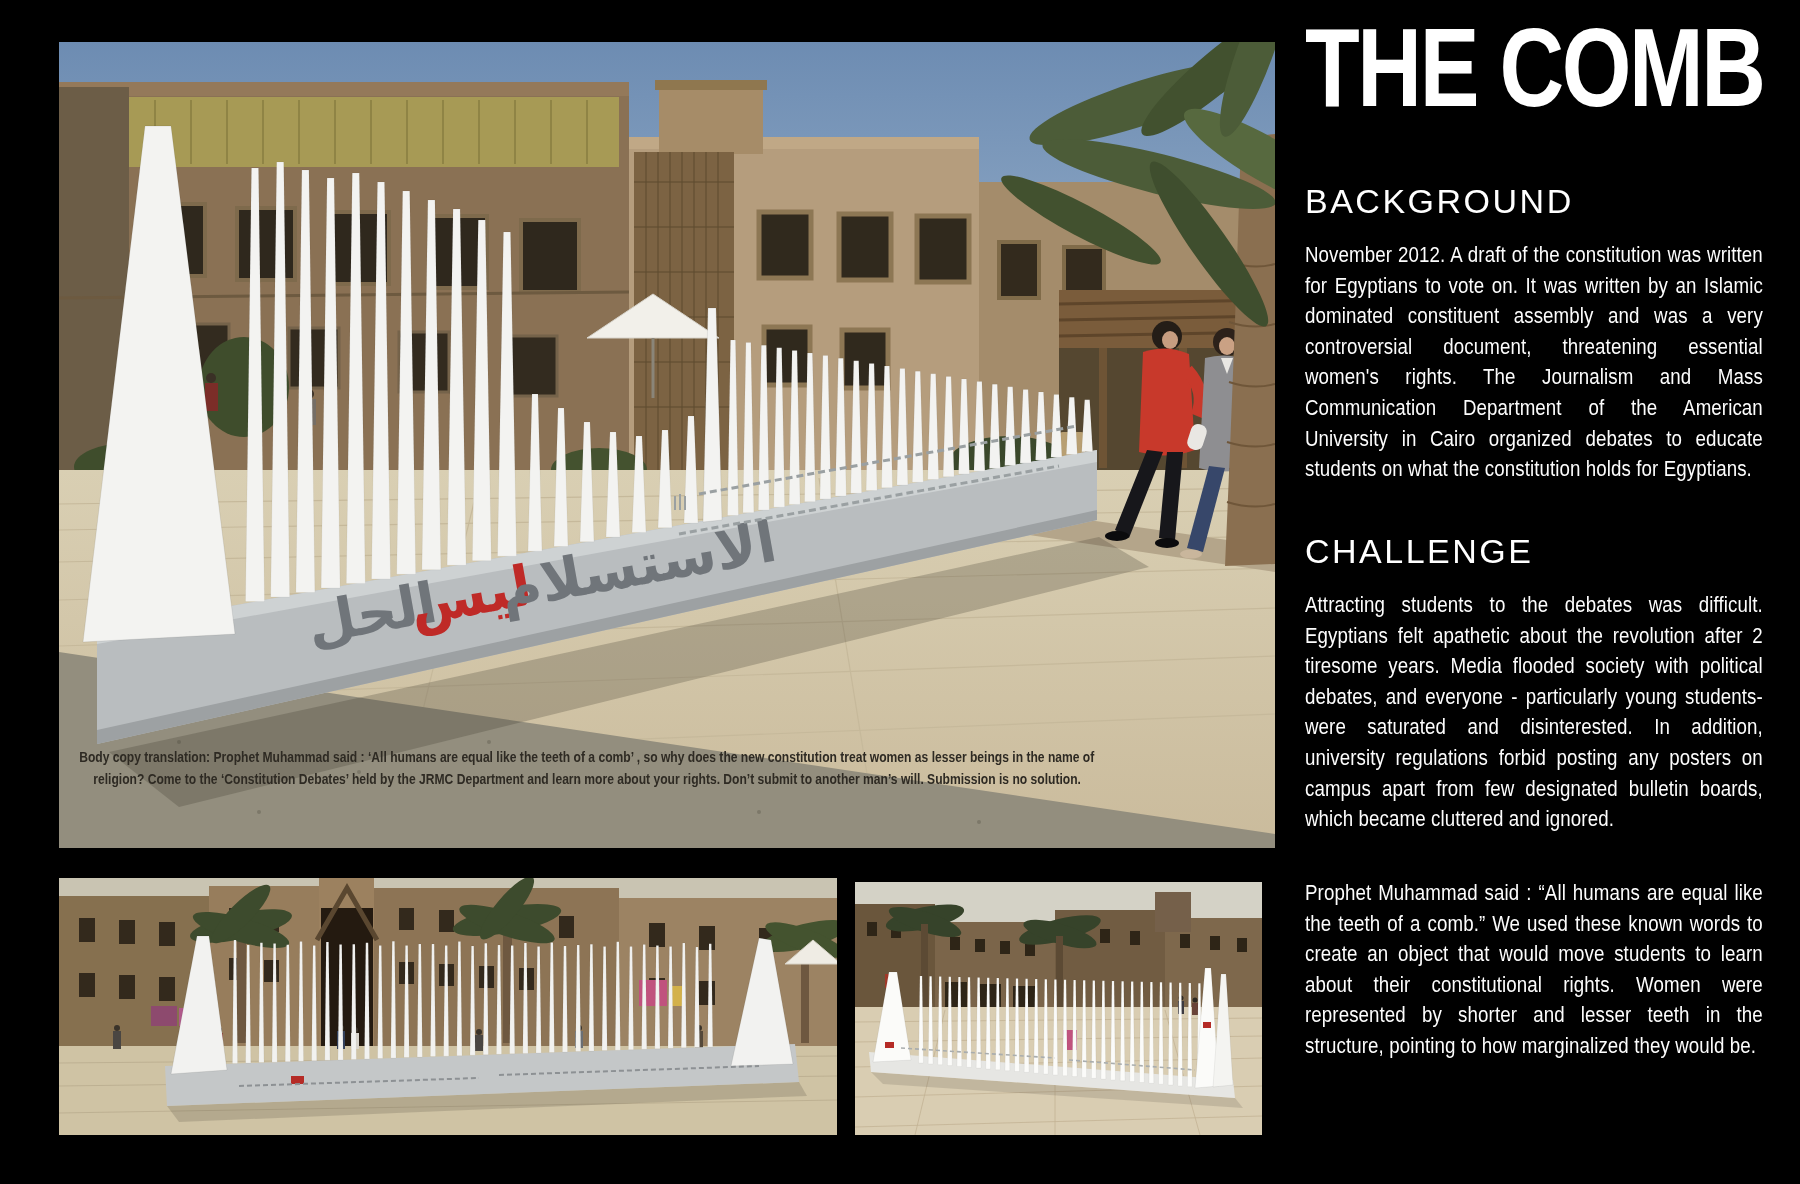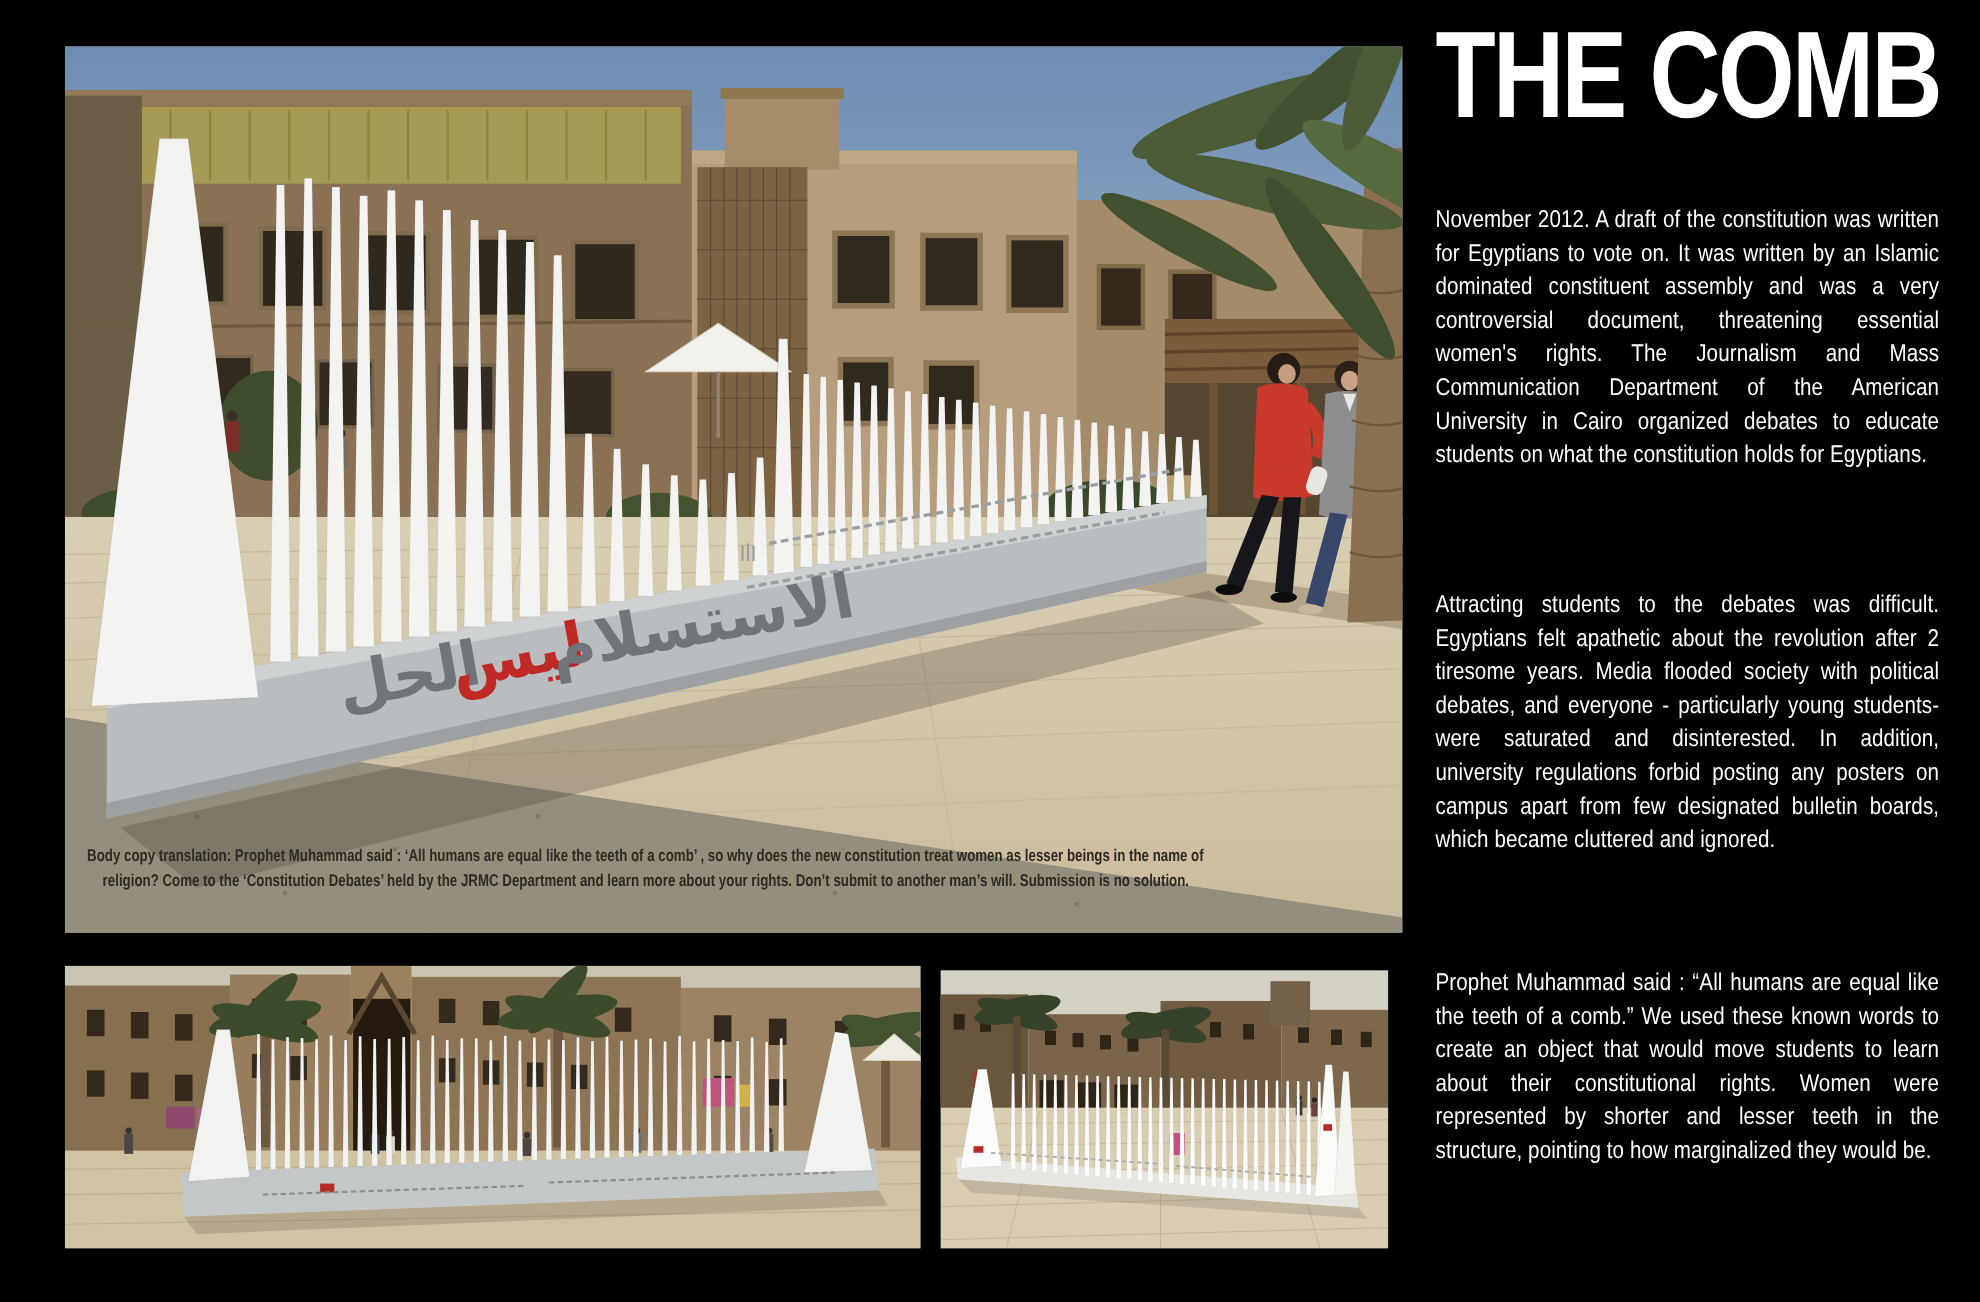--- a/index.html
+++ b/index.html
@@ -4,21 +4,21 @@
 <style>
   html,body{margin:0;padding:0;background:#000;}
   .board{position:relative;width:1800px;height:1184px;background:#000;overflow:hidden;
          font-family:"Liberation Sans",sans-serif;}
   .photo{position:absolute;overflow:hidden;background:#777;}
   #main-photo{left:59px;top:42px;width:1216px;height:806px;}
   #bl-photo{left:59px;top:878px;width:778px;height:257px;}
   #br-photo{left:855px;top:882px;width:407px;height:253px;}
   .photo svg{display:block;}
 
-  .caption{position:absolute;left:0;top:726px;width:1056px;display:flex;flex-direction:column;
+  .caption{position:absolute;left:0;top:704px;width:1056px;display:flex;flex-direction:column;
            align-items:center;}
   .cap-line{white-space:nowrap;transform:scaleX(0.78);transform-origin:50% 50%;
             font-size:15.5px;font-weight:bold;color:#2e2a23;line-height:22px;}
 
   .right-col{position:absolute;left:1305px;top:26px;width:460px;height:1142px;color:#fff;}
   .title{position:absolute;top:-14px;left:0;margin:0;font-size:112px;font-weight:bold;
          line-height:1.0;white-space:nowrap;letter-spacing:-3px;
          transform:scaleX(0.80);transform-origin:left top;color:#fff;}
   .sec{position:absolute;left:0;width:458px;}
   .sec h2{margin:0 0 22px 0;font-size:34px;font-weight:normal;letter-spacing:2.5px;
@@ -542,24 +542,26 @@
           <line x1="214" y1="178" x2="340" y2="188"></line>
         </g>
       </g>
     </svg>
   </div>
 
   <div class="right-col">
     <h1 class="title">THE COMB</h1>
 
     <section class="sec" id="sec-background">
+      <h2>BACKGROUND</h2>
       <p>November 2012.  A draft of the constitution was written for Egyptians to vote on. It was written by an Islamic dominated constituent assembly and was a very controversial document, threatening essential women's rights. The Journalism and Mass Communication Department of the American University in Cairo organized debates to educate students on what the constitution holds for Egyptians.</p>
     </section>
 
     <section class="sec" id="sec-challenge">
+      <h2>CHALLENGE</h2>
       <p>Attracting students to the debates was difficult. Egyptians felt apathetic about the revolution after 2 tiresome years. Media flooded society with political debates, and everyone - particularly young students- were saturated and disinterested. In addition, university regulations forbid posting any posters on campus apart from few designated bulletin boards, which became cluttered and ignored.</p>
     </section>
 
     <section class="sec" id="sec-solution">
       <p>Prophet Muhammad  said : “All humans are equal like the teeth of a comb.” We used these known words to create an object that would move students to learn about their constitutional rights.  Women were represented by shorter and lesser teeth in the structure, pointing to how marginalized they would be.</p>
     </section>
   </div>
 </div>
 
 </body></html>

